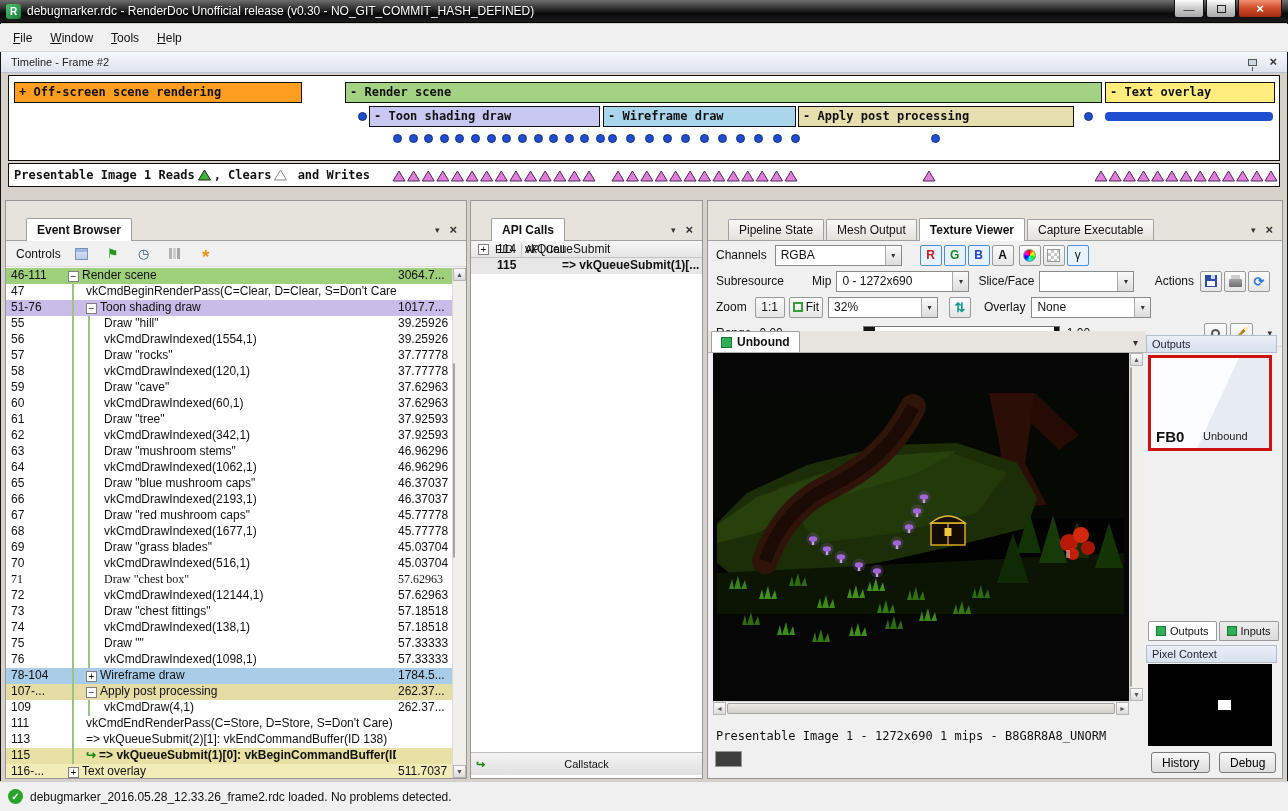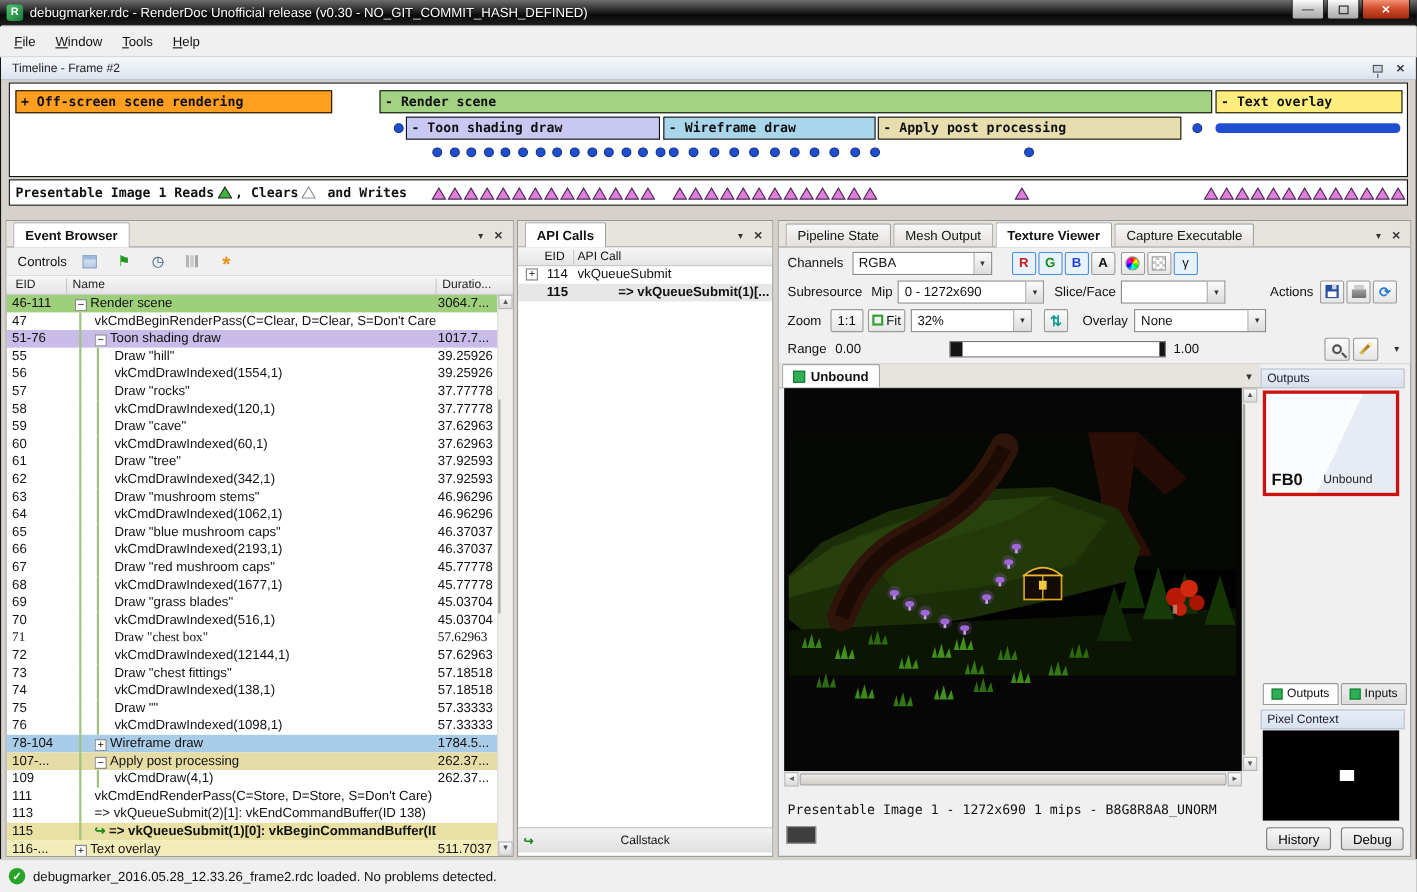--- a/index.html
+++ b/index.html
@@ -26,21 +26,21 @@
 .tl-box{position:absolute;background:#fff;border:1px solid #111}
 #tl-content{left:8px;top:75px;width:1272px;height:86px}
 #presentable-row{left:8px;top:163px;width:1272px;height:24px;display:flex;align-items:center;padding-left:5px;font-weight:bold;font-size:12px}
 .tbar{position:absolute;height:21px;border:1px solid #111;font-family:"DejaVu Sans Mono","Liberation Mono",monospace;font-weight:bold;font-size:12px;line-height:18px;padding-left:4px;white-space:nowrap;overflow:hidden;color:#111}
 .dot{position:absolute;width:9px;height:9px;border-radius:50%;border:1px solid #14307a}
 .pillbar{position:absolute;height:9px;border-radius:4px}
 .itri{margin:0 3px;flex:0 0 auto}
 .ptext{white-space:pre}
 
 .panel{position:absolute;background:#fff;border:1px solid #979797}
-.tabstrip{position:relative;height:24px;background:#e6e3dd;border-bottom:1px solid #a0a0a0;display:flex;align-items:flex-end;padding-left:6px}
+.tabstrip{position:relative;height:40px;background:#e6e3dd;border-bottom:1px solid #a0a0a0;display:flex;align-items:flex-end;padding-left:20px}
 .tab{height:21px;border:1px solid #a0a0a0;border-bottom:none;background:linear-gradient(#f8f8f8,#e4e1dc);padding:0 10px;line-height:20px;margin-right:2px;border-radius:2px 2px 0 0;white-space:nowrap;cursor:default}
 .tab.sel{background:#fff;height:23px;line-height:22px;font-weight:bold;margin-bottom:-1px}
 .strip-icons{margin-left:auto;display:flex;align-items:center;gap:10px;padding:0 9px 5px 0;color:#333}
 .caret-sm{font-size:9px;color:#333}
 
 #eb-panel{left:5px;top:200px;width:462px;height:579px}
 .eb-toolbar{height:26px;background:#f0f0f0;border-bottom:1px solid #dcdcdc;display:flex;align-items:center;gap:11px;padding-left:10px}
 .eb-header{height:17px;background:linear-gradient(#f7f7f7,#e5e5e5);border-bottom:1px solid #c4c4c4;position:relative;font-size:11px;color:#222}
 .eb-header span{position:absolute;top:2px}
 .vsep{position:absolute;top:0;bottom:0;width:1px;background:#c8c8c8}
@@ -565,21 +565,21 @@
       <span class="tbtn" style="margin-left:5px;width:22px">
           <span class="wheel"></span>
         </span>
       <span class="tbtn" style="margin-left:2px;width:22px">
           <span class="checker"></span>
         </span>
       <span class="tbtn on" style="margin-left:2px;width:22px">γ</span>
     </div>
     <div class="trow">
       <span class="tlabel">Subresource</span>
-      <span class="tlabel" style="margin-left:8px">Mip</span>
+      <span class="tlabel" style="margin-left:28px">Mip</span>
       <span class="combo" style="width:133px;margin-left:5px"><span>0 - 1272x690</span><span class="cc">▾</span></span>
       <span class="tlabel" style="margin-left:9px">Slice/Face</span>
       <span class="combo" style="width:95px;margin-left:5px"><span></span><span class="cc">▾</span></span>
       <span class="tlabel" style="margin-left:auto">Actions</span>
       <span class="tbtn" style="margin-left:6px;width:22px">
           <span class="floppy"></span>
         </span>
       <span class="tbtn" style="margin-left:2px;width:22px">
           <span class="printer"></span>
         </span>

